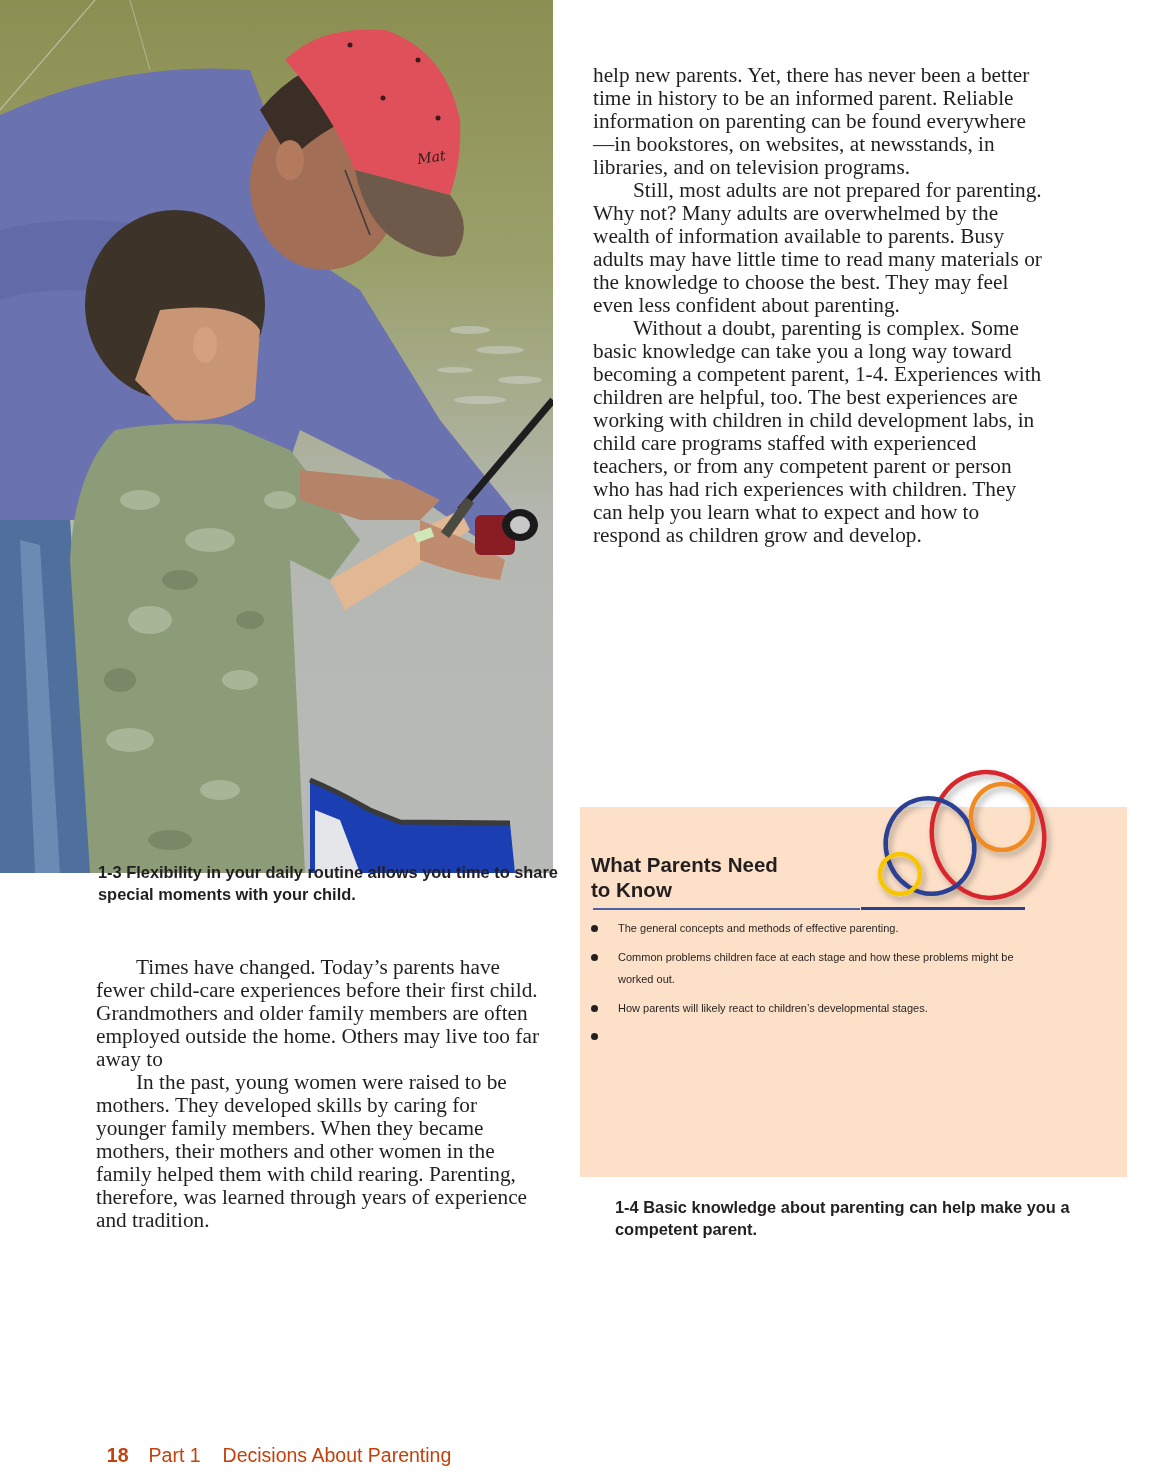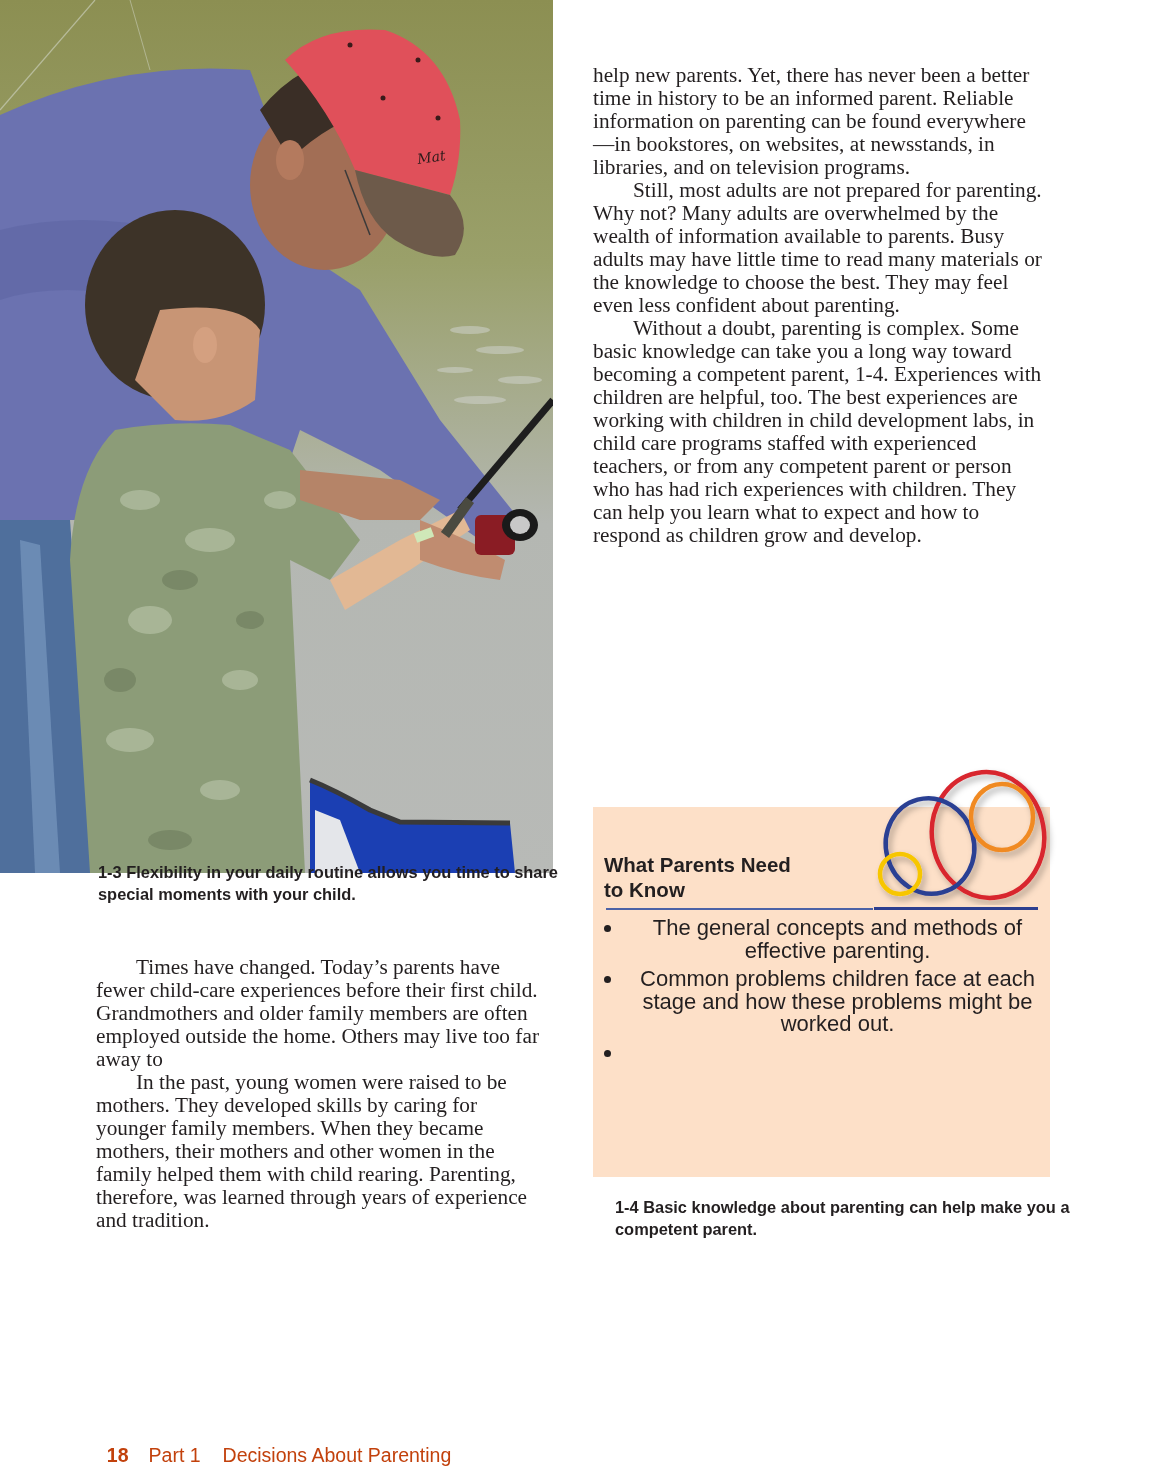--- a/index.html
+++ b/index.html
@@ -20,38 +20,38 @@
   }
   .body-text p { margin: 0; }
   .body-text p.indent { text-indent: 40px; }
   .caption {
     position: absolute;
     font-family: "Liberation Sans", "DejaVu Sans", sans-serif;
     font-weight: bold; font-size: 16.4px; line-height: 21.5px; color: #231f20;
     margin: 0;
   }
   .callout {
-    position: absolute; left: 593px; top: 807px; width: 457px; height: 370px;
+    position: absolute; left: 580px; top: 807px; width: 547px; height: 370px;
     background: #fde0c8;
   }
   .callout-title {
     position: absolute; left: 11px; top: 46px; width: 250px;
     font-family: "Liberation Sans", "DejaVu Sans", sans-serif;
     font-weight: bold; font-size: 20.5px; line-height: 24.5px; color: #231f20;
   }
   .callout-rule-a {
     position: absolute; left: 13px; top: 101px; width: 267px; height: 2px; background: #4c62a6;
   }
   .callout-rule-b {
     position: absolute; left: 281px; top: 100px; width: 164px; height: 3px; background: #2d3f8f;
   }
   .callout-list {
     position: absolute; left: 11px; top: 110px; width: 440px; margin: 0; padding: 0; list-style: none;
     font-family: "Liberation Sans", "DejaVu Sans", sans-serif;
-    font-size: 22px; line-height: 22.6px; color: #231f20; text-align: center;
+    font-size: 11px; line-height: 22.6px; color: #231f20;
   }
   .callout-list li { position: relative; padding-left: 27px; margin-bottom: 6px; }
   .callout-list li .bullet {
     position: absolute; left: 0; top: 8px; width: 7px; height: 7px; border-radius: 50%; background: #231f20;
   }
   .rings { position: absolute; left: 860px; top: 765px; width: 200px; height: 140px; }
   .footer {
     position: absolute; left: 96px; top: 1421px;
     font-family: "Liberation Sans", "DejaVu Sans", sans-serif;
     font-size: 19.5px; color: #c2410c; white-space: pre;
@@ -153,20 +153,21 @@
 <div class="callout">
   <div class="callout-title">
     <div>What Parents Need</div>
     <div>to Know</div>
   </div>
   <div class="callout-rule-a"></div>
   <div class="callout-rule-b"></div>
   <ul class="callout-list">
     <li><span class="bullet"></span><span>The general concepts and methods of effective parenting.</span></li>
     <li><span class="bullet"></span><span>Common problems children face at each stage and how these problems might be worked out.</span></li>
+    <li><span class="bullet"></span><span>How parents will likely react to children’s developmental stages.</span></li>
     <li><span class="bullet"></span></li>
   </ul>
 </div>
 
 <svg class="rings" viewBox="0 0 200 140">
   <defs>
     <filter id="ringShadow" x="-20%" y="-20%" width="140%" height="140%">
       <feDropShadow dx="3" dy="4" stdDeviation="3" flood-color="#000" flood-opacity="0.3"></feDropShadow>
     </filter>
   </defs>

